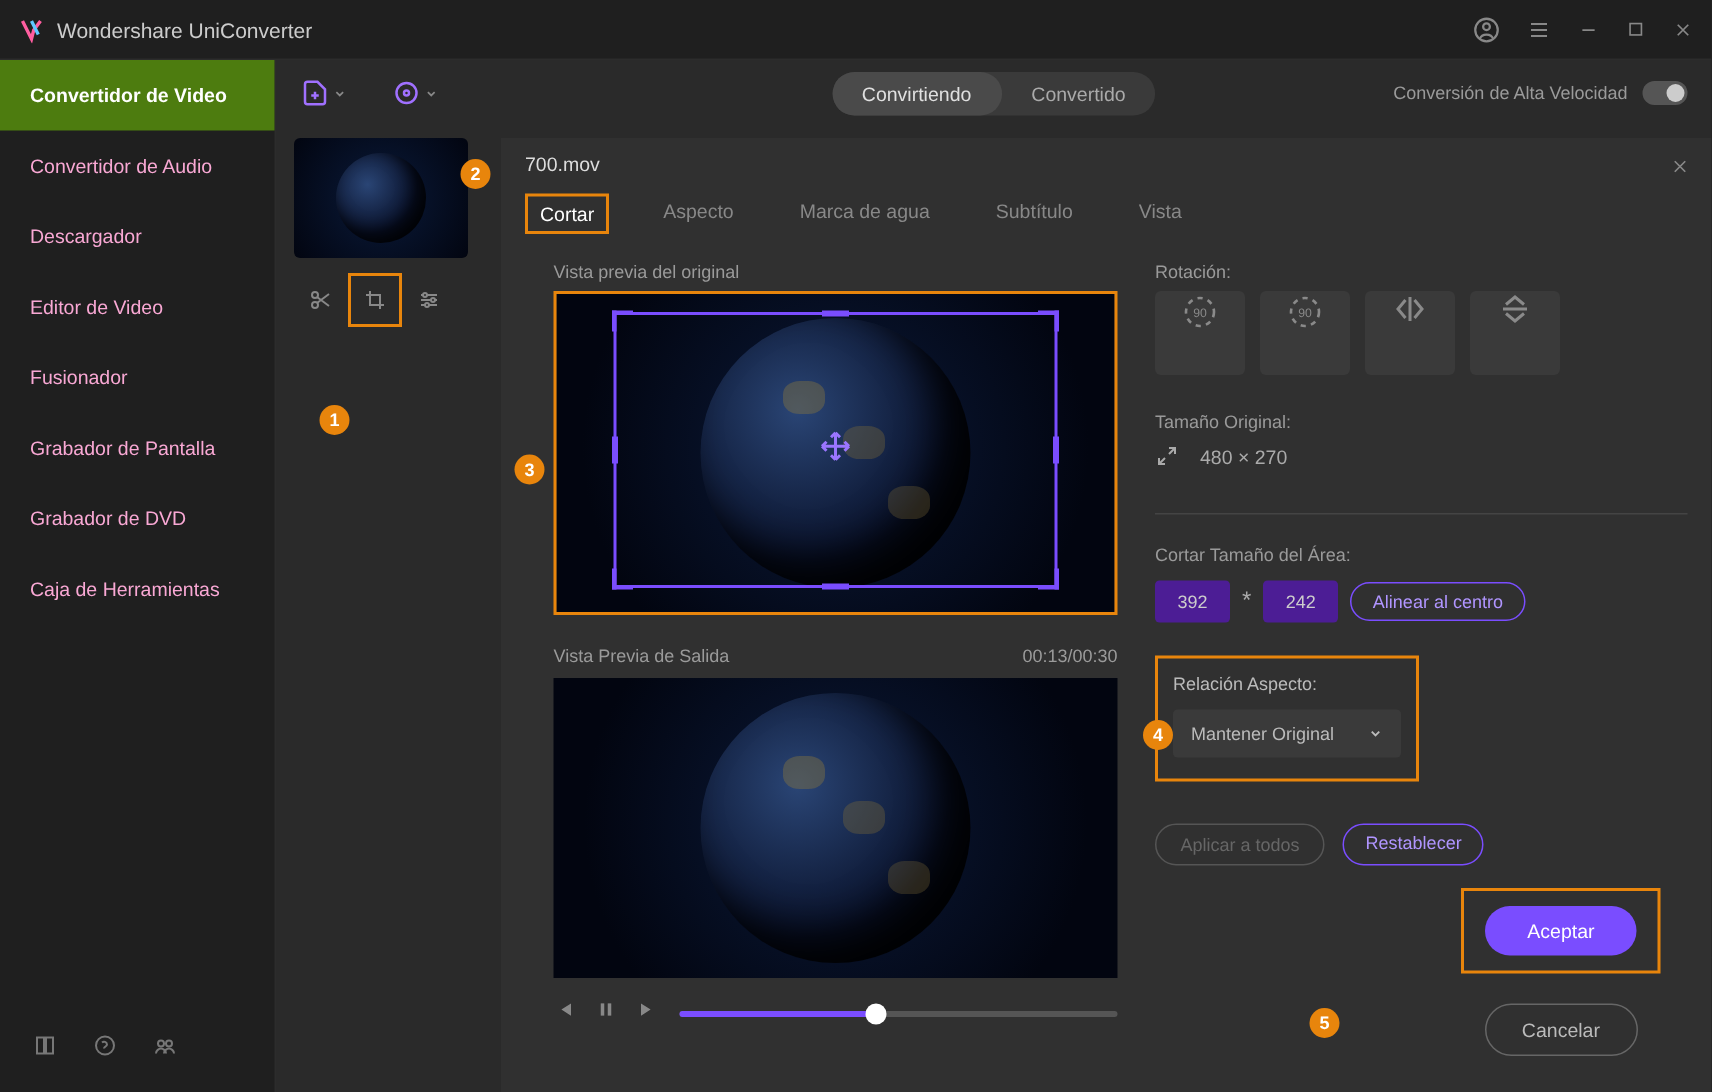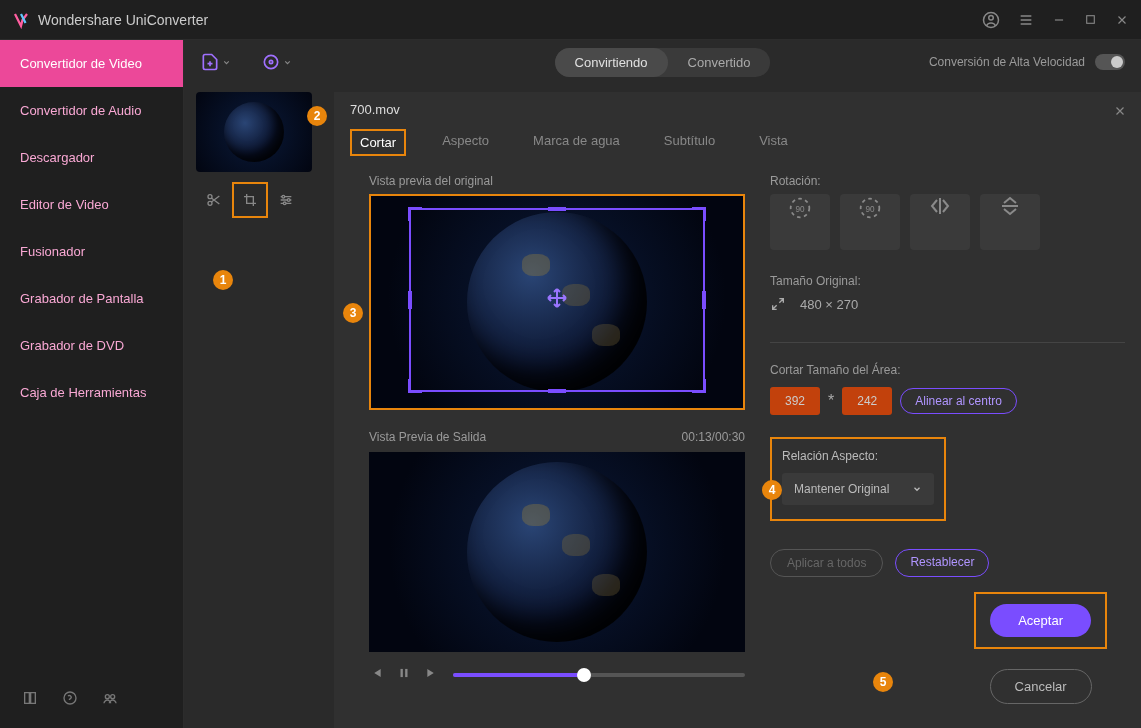--- a/index.html
+++ b/index.html
@@ -6,21 +6,21 @@
 body { background: #1a1a1a; width: 1141px; height: 728px; overflow: hidden; color: #aaa; position: relative; }
 .titlebar { height: 40px; background: #1f1f1f; display: flex; align-items: center; padding: 0 12px; gap: 10px; border-bottom: 1px solid #2c2c2c; }
 .logo { display: flex; align-items: center; gap: 8px; }
 .logo-icon { width: 18px; height: 18px; }
 .app-title { color: #ccc; font-size: 14px; }
 .titlebar-right { margin-left: auto; display: flex; align-items: center; gap: 18px; }
 .titlebar-right .icon-btn { color: #888; cursor: pointer; display: flex; }
 .main { display: flex; height: calc(100% - 40px); }
 .sidebar { width: 184px; background: #1f1f1f; border-right: 1px solid #2c2c2c; display: flex; flex-direction: column; }
 .sidebar-item { padding: 16px 20px; color: #f9a8d4; font-size: 13px; cursor: pointer; }
-.sidebar-item.active { color: #fff; font-weight: 400; background: #ec4899; }
+.sidebar-item.active { color: #fff; font-weight: 700; background: #4d7c0f; }
 .sidebar-bottom { margin-top: auto; display: flex; gap: 24px; padding: 18px 22px; }
 .sidebar-bottom .ic { color: #777; cursor: pointer; }
 .content { flex: 1; background: #2a2a2a; position: relative; }
 .topbar { height: 44px; display: flex; align-items: center; padding: 0 16px; gap: 30px; }
 .icon-drop { display: flex; align-items: center; gap: 2px; color: #a070ff; cursor: pointer; }
 .segment { position: absolute; left: 50%; transform: translateX(-50%); display: flex; background: #3a3a3a; border-radius: 18px; }
 .segment div { padding: 7px 20px; font-size: 13px; cursor: pointer; border-radius: 18px; }
 .segment .on { background: #4a4a4a; color: #e0e0e0; }
 .hispeed { margin-left: auto; display: flex; align-items: center; gap: 10px; font-size: 12px; color: #9a9a9a; }
 .toggle { width: 30px; height: 16px; background: #555; border-radius: 10px; position: relative; }
@@ -65,21 +65,21 @@
 .player .pbtn { color: #888; cursor: pointer; }
 .seek { flex: 1; height: 4px; background: #555; border-radius: 2px; position: relative; }
 .seek .fill { position: absolute; left: 0; top: 0; bottom: 0; width: 45%; background: #7a4dff; border-radius: 2px; }
 .seek .knob { position: absolute; left: 45%; top: 50%; width: 14px; height: 14px; background: #fff; border-radius: 50%; transform: translate(-50%,-50%); }
 
 .right-col { flex: 1; }
 .rot-row { display: flex; gap: 10px; margin-bottom: 24px; }
 .rot-btn { width: 60px; height: 56px; background: #3a3a3a; display: flex; justify-content: center; color: #8a8a8a; cursor: pointer; border-radius: 4px; }
 .size-row { display: flex; align-items: center; gap: 14px; font-size: 13px; color: #aaa; margin-top: 8px; margin-bottom: 30px; }
 .crop-inputs { display: flex; align-items: center; gap: 8px; margin-top: 10px; }
-.num-in { width: 50px; height: 28px; background: #c2410c; color: #ccc; border: none; text-align: center; font-size: 12px; border-radius: 3px; }
+.num-in { width: 50px; height: 28px; background: #4c1d95; color: #ccc; border: none; text-align: center; font-size: 12px; border-radius: 3px; }
 .pill-btn { padding: 5px 14px; font-size: 12px; border-radius: 14px; cursor: pointer; }
 .pill-purple-outline { border: 1.5px solid #7a4dff; color: #b095ff; }
 .aspect-group { margin-top: 22px; border: 2px solid #e8850c; padding: 10px 10px 14px; width: 176px; }
 .select-box { background: #3a3a3a; height: 32px; display: flex; align-items: center; justify-content: space-between; padding: 0 12px; font-size: 12px; color: #bbb; cursor: pointer; border-radius: 3px; margin-top: 10px; }
 .action-row { display: flex; gap: 12px; margin-top: 28px; }
 .ghost-btn { border: 1px solid #555; color: #666; padding: 6px 16px; border-radius: 14px; font-size: 12px; }
 .bottom-btns { position: absolute; right: 34px; bottom: 24px; display: flex; align-items: center; gap: 20px; flex-direction: column; }
 .accept-wrap { border: 2px solid #e8850c; padding: 10px 14px; display: flex; align-items: center; gap: 6px; position: relative; }
 .btn-primary { background: #7a4dff; color: #fff; padding: 9px 28px; border-radius: 18px; font-size: 13px; cursor: pointer; }
 .btn-secondary { border: 1px solid #666; color: #bbb; padding: 9px 24px; border-radius: 18px; font-size: 13px; cursor: pointer; }

